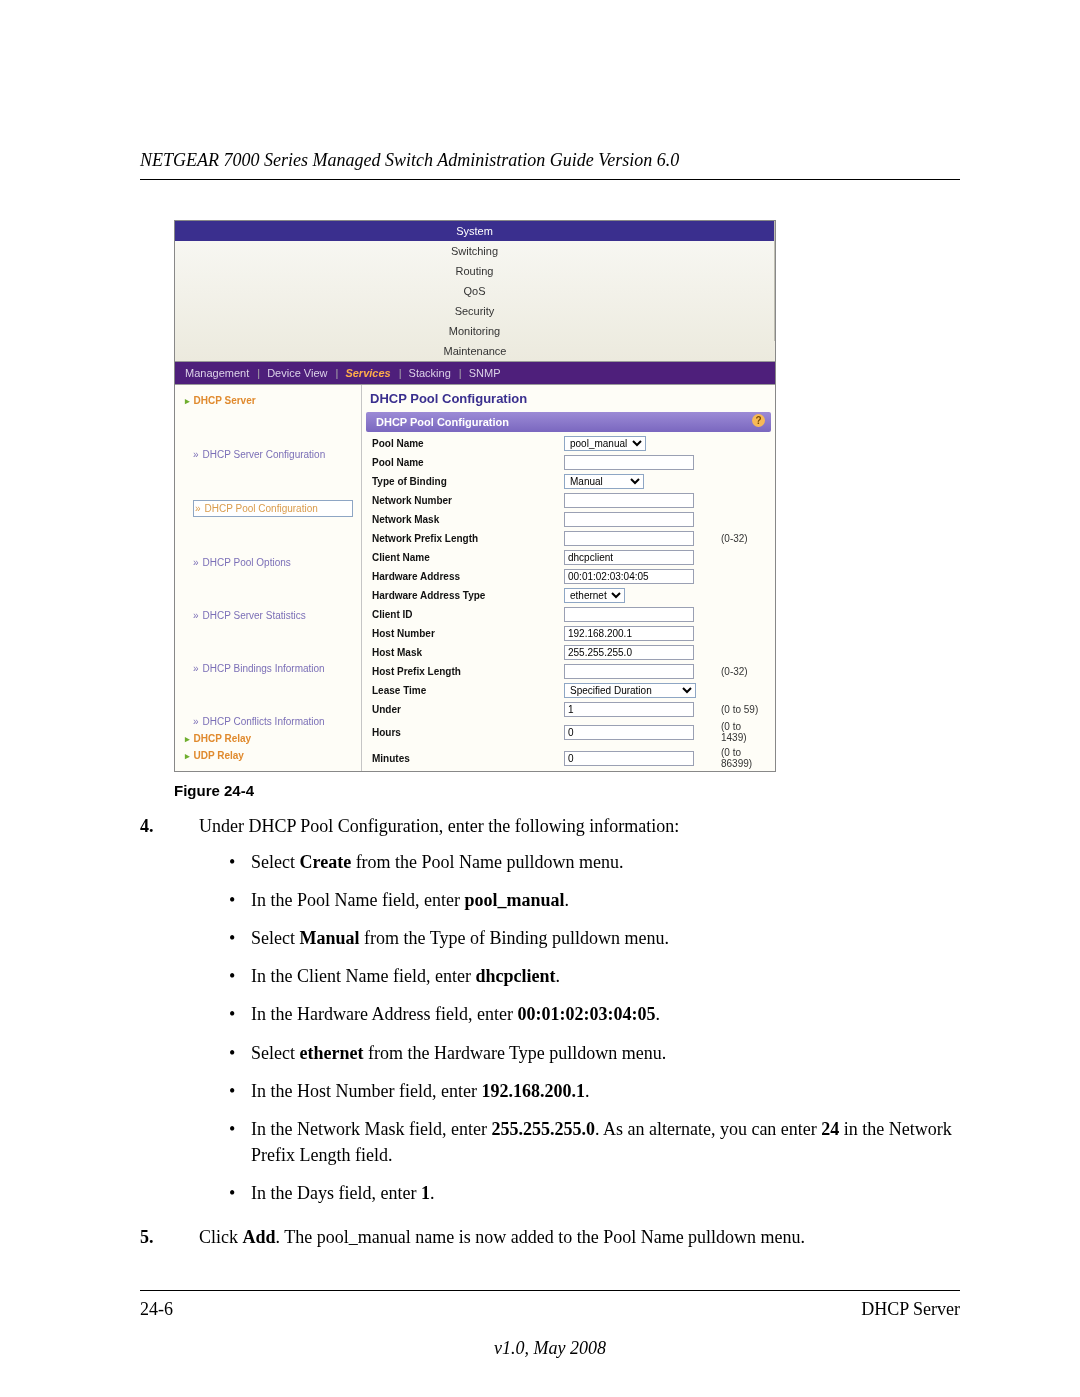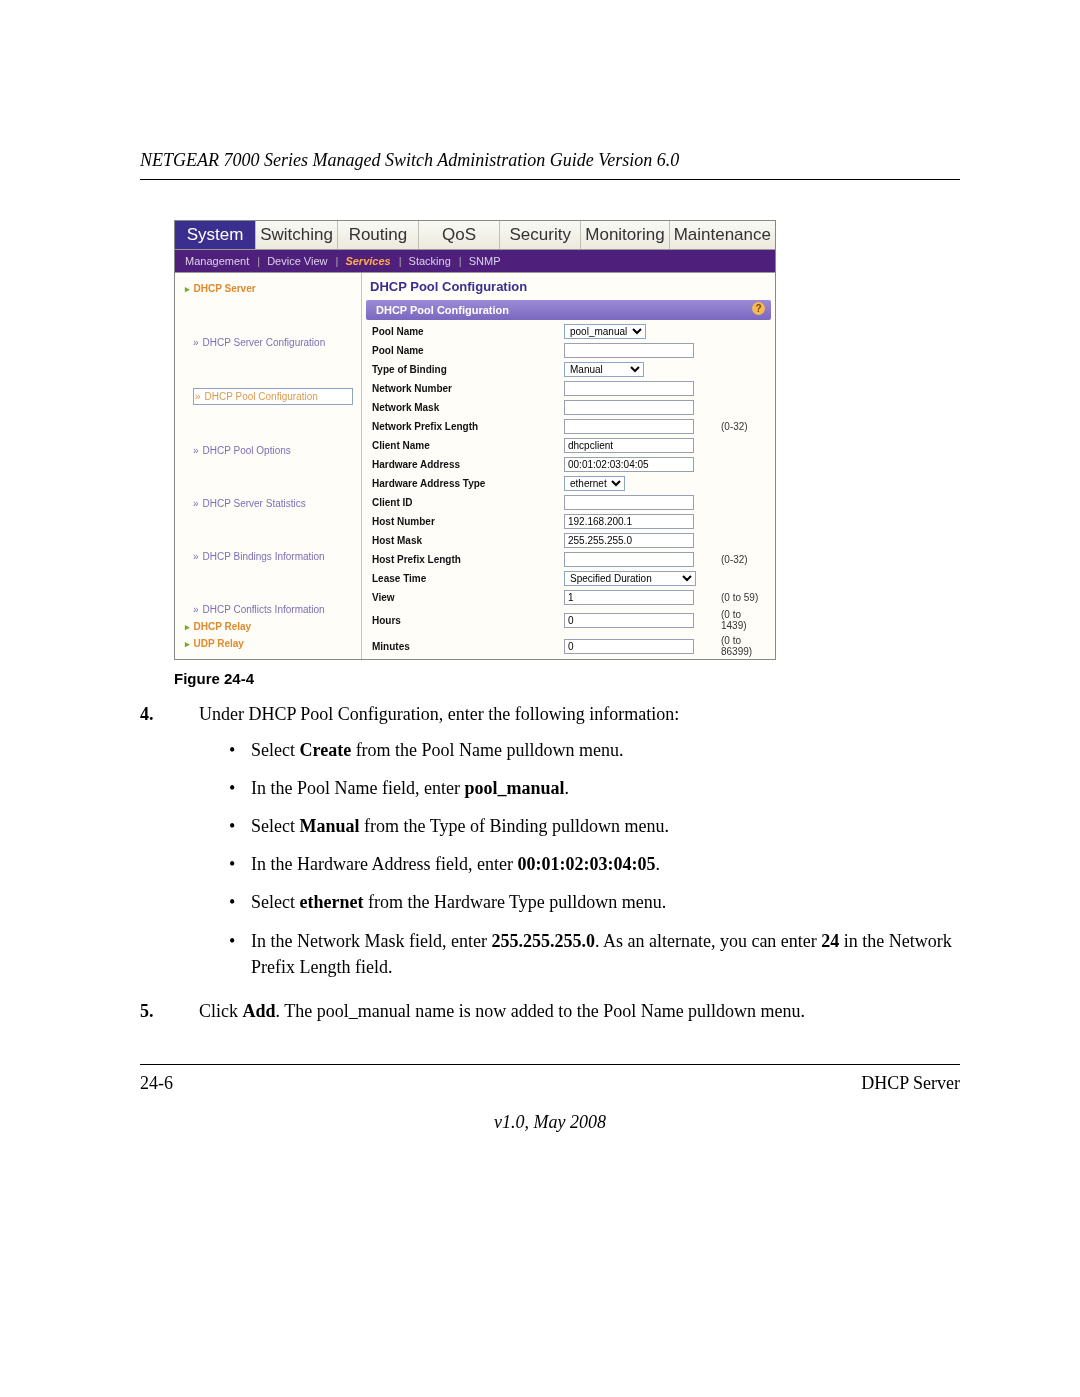--- a/index.html
+++ b/index.html
@@ -26,21 +26,22 @@
     width: 600px;
     font-family: Arial, sans-serif;
     font-size: 11px;
     border: 1px solid #888;
     background: #fff;
   }
   .tabs {
     display: flex;
     background: linear-gradient(#f9f9f5, #eceade);
     border-bottom: 1px solid #999;
-    font-size: 17px;
+    font-size: 11px;
+    flex-direction: column;
   }
   .tab {
     flex: 1;
     text-align: center;
     padding: 4px 4px;
     border-right: 1px solid #c0bfb3;
     color: #333;
   }
   .tab:last-child { border-right: none; }
   .tab.active {
@@ -319,21 +320,21 @@
                   <td class="label">Host Prefix Length</td>
                   <td class="ctrl"><input class="inp" value="" style=""></td>
                   <td class="hint">(0-32)</td>
                 </tr>
           <tr>
                   <td class="label">Lease Time</td>
                   <td class="ctrl"><select class="sel" style="width:132px"><option>Specified Duration</option></select></td>
                   <td class="hint"></td>
                 </tr>
           <tr>
-                  <td class="label">View</td>
+                  <td class="label">Under</td>
                   <td class="ctrl"><input class="inp" value="1" style=""></td>
                   <td class="hint">(0 to 59)</td>
                 </tr>
           <tr>
                   <td class="label">Hours</td>
                   <td class="ctrl"><input class="inp" value="0" style=""></td>
                   <td class="hint">(0 to 1439)</td>
                 </tr>
           <tr>
                   <td class="label">Minutes</td>
@@ -351,23 +352,26 @@
 
   <ol class="instr">
     <li>
       <span class="num">4.</span>
       <span class="txt">
         <span>Under DHCP Pool Configuration, enter the following information:</span>
         <ul class="sub" id="step4-bullets">
             <li>Select <span class="b">Create</span> from the Pool Name pulldown menu.</li>
             <li>In the Pool Name field, enter <span class="b">pool_manual</span>.</li>
             <li>Select <span class="b">Manual</span> from the Type of Binding pulldown menu.</li>
+            <li>In the Client Name field, enter <span class="b">dhcpclient</span>.</li>
             <li>In the Hardware Address field, enter <span class="b">00:01:02:03:04:05</span>.</li>
             <li>Select <span class="b">ethernet</span> from the Hardware Type pulldown menu.</li>
+            <li>In the Host Number field, enter <span class="b">192.168.200.1</span>.</li>
             <li>In the Network Mask field, enter <span class="b">255.255.255.0</span>. As an alternate, you can enter <span class="b">24</span> in the Network Prefix Length field.</li>
+            <li>In the Days field, enter <span class="b">1</span>.</li>
           </ul>
       </span>
     </li>
     <li>
       <span class="num">5.</span>
       <span class="txt">
         <span>Click </span><span class="b">Add</span><span>. The pool_manual name is now added to the Pool Name pulldown menu.</span>
       </span>
     </li>
   </ol>

